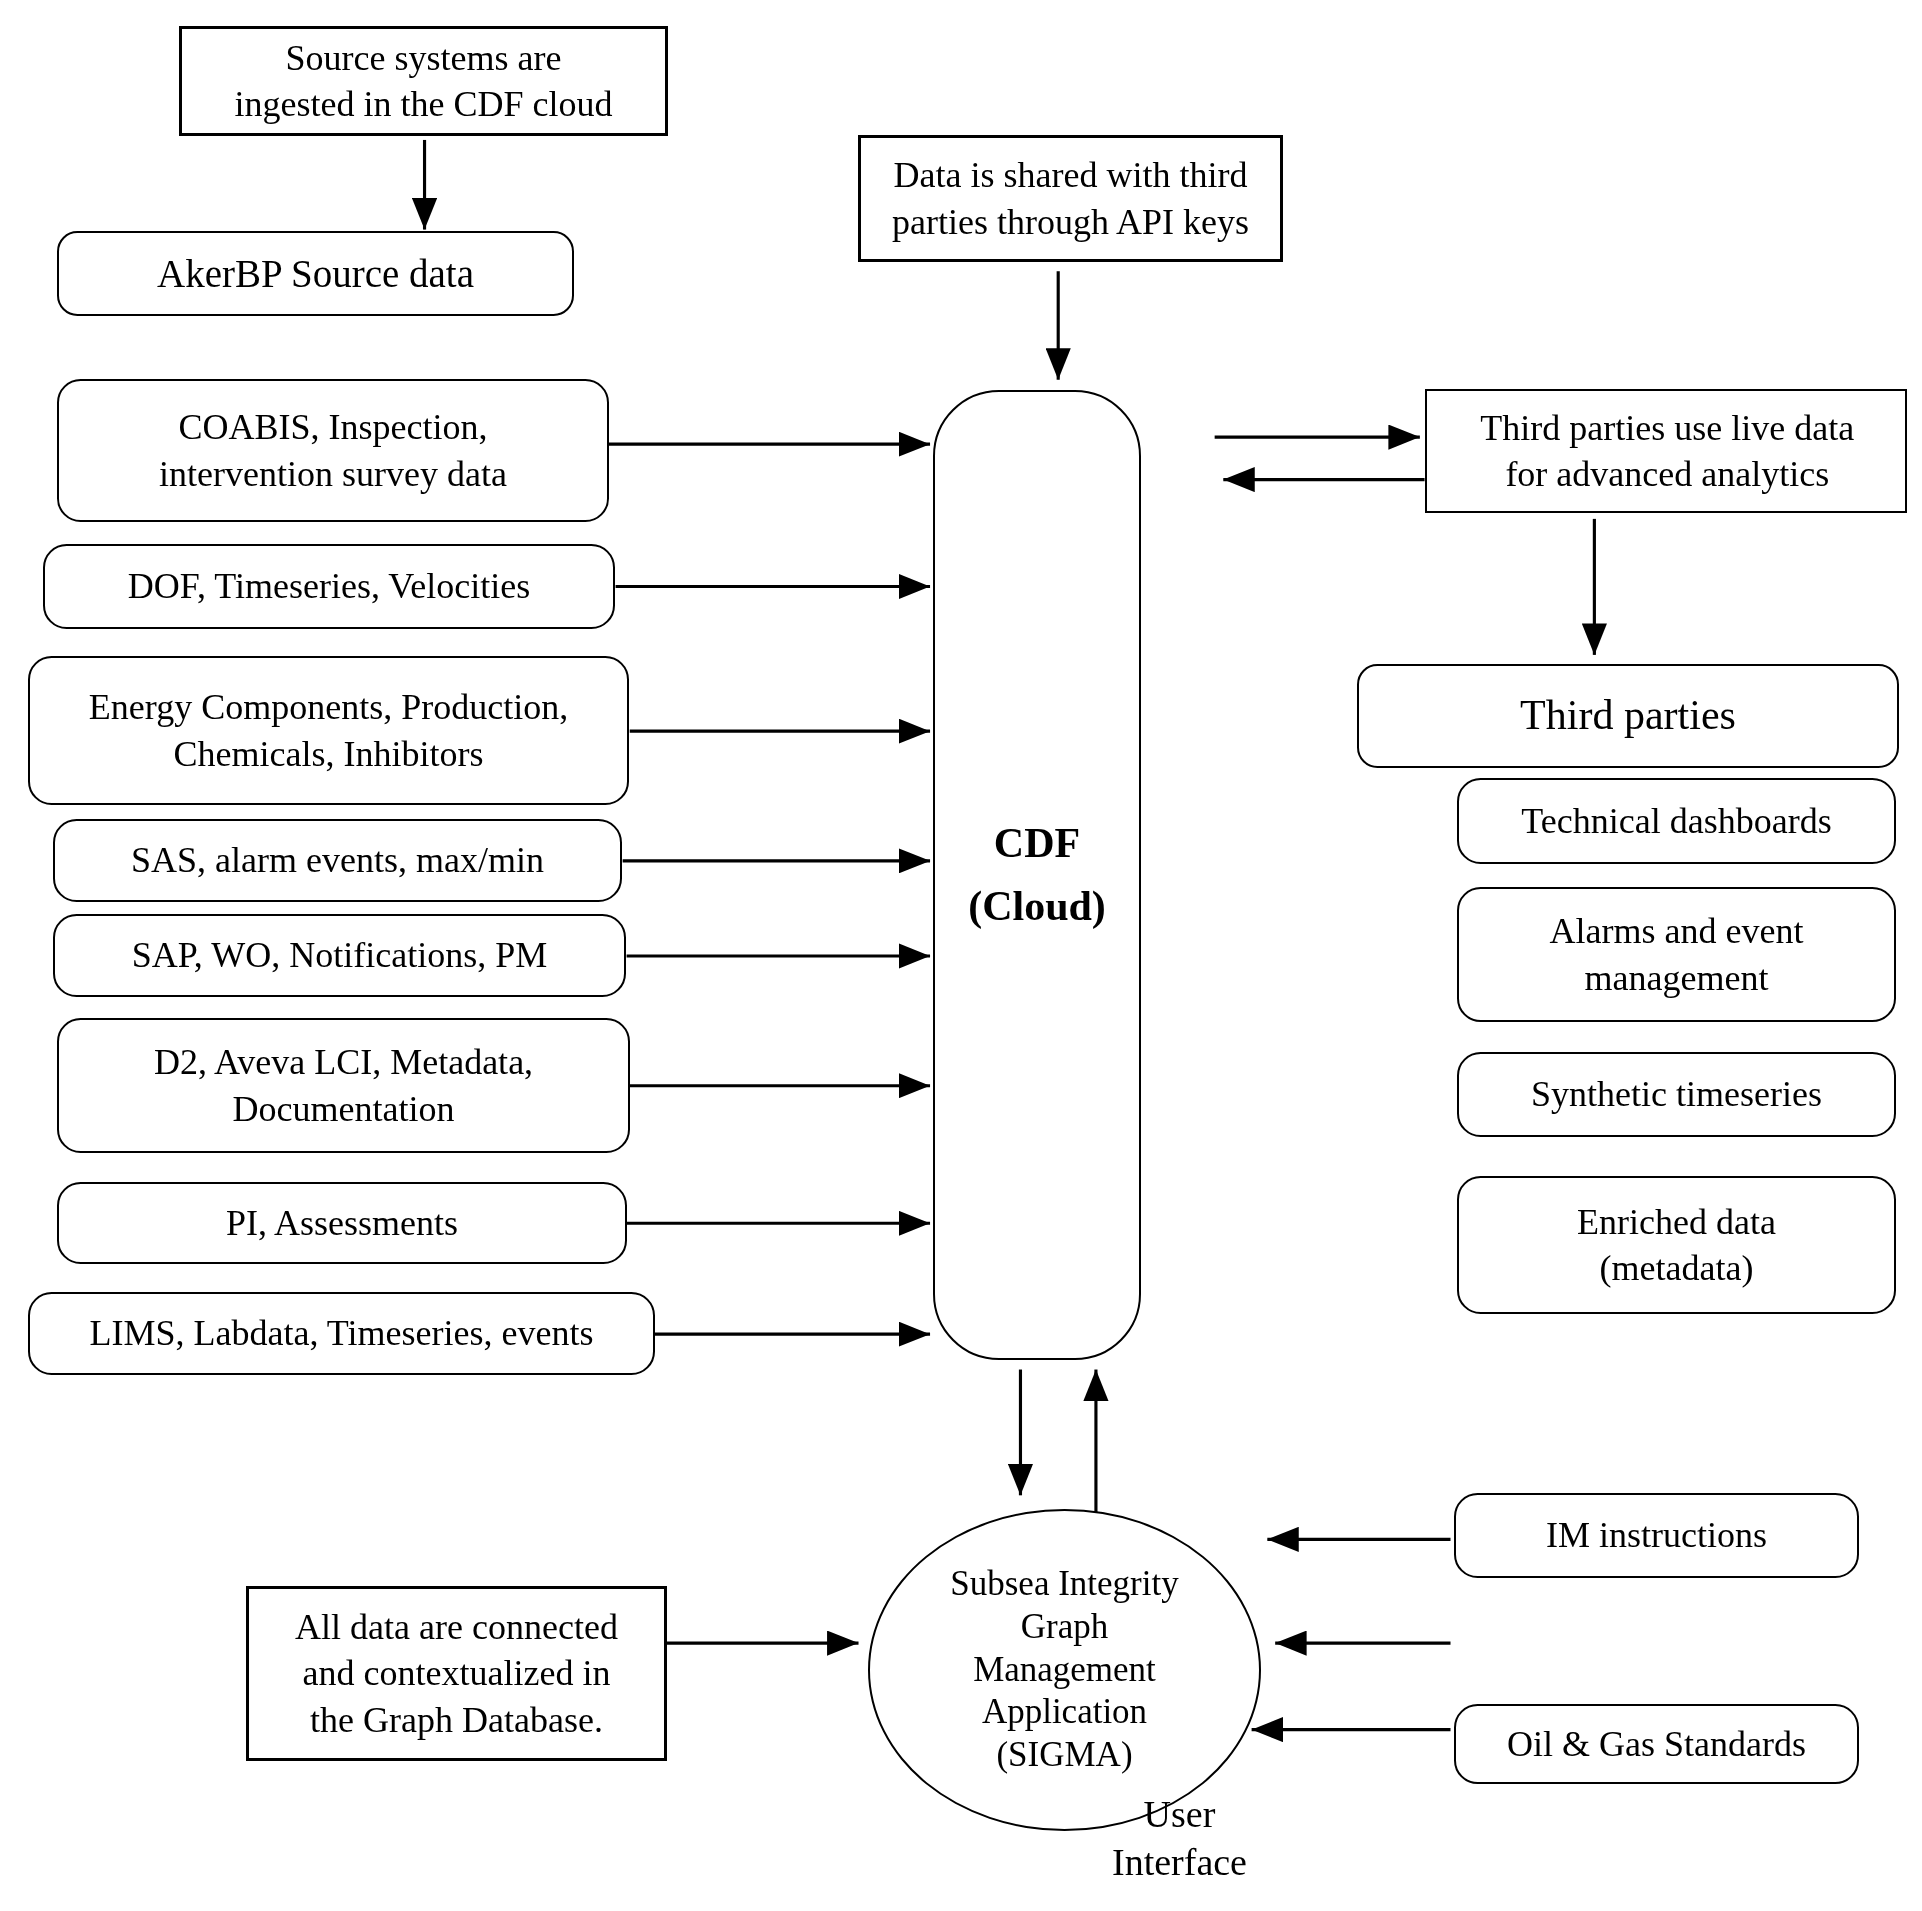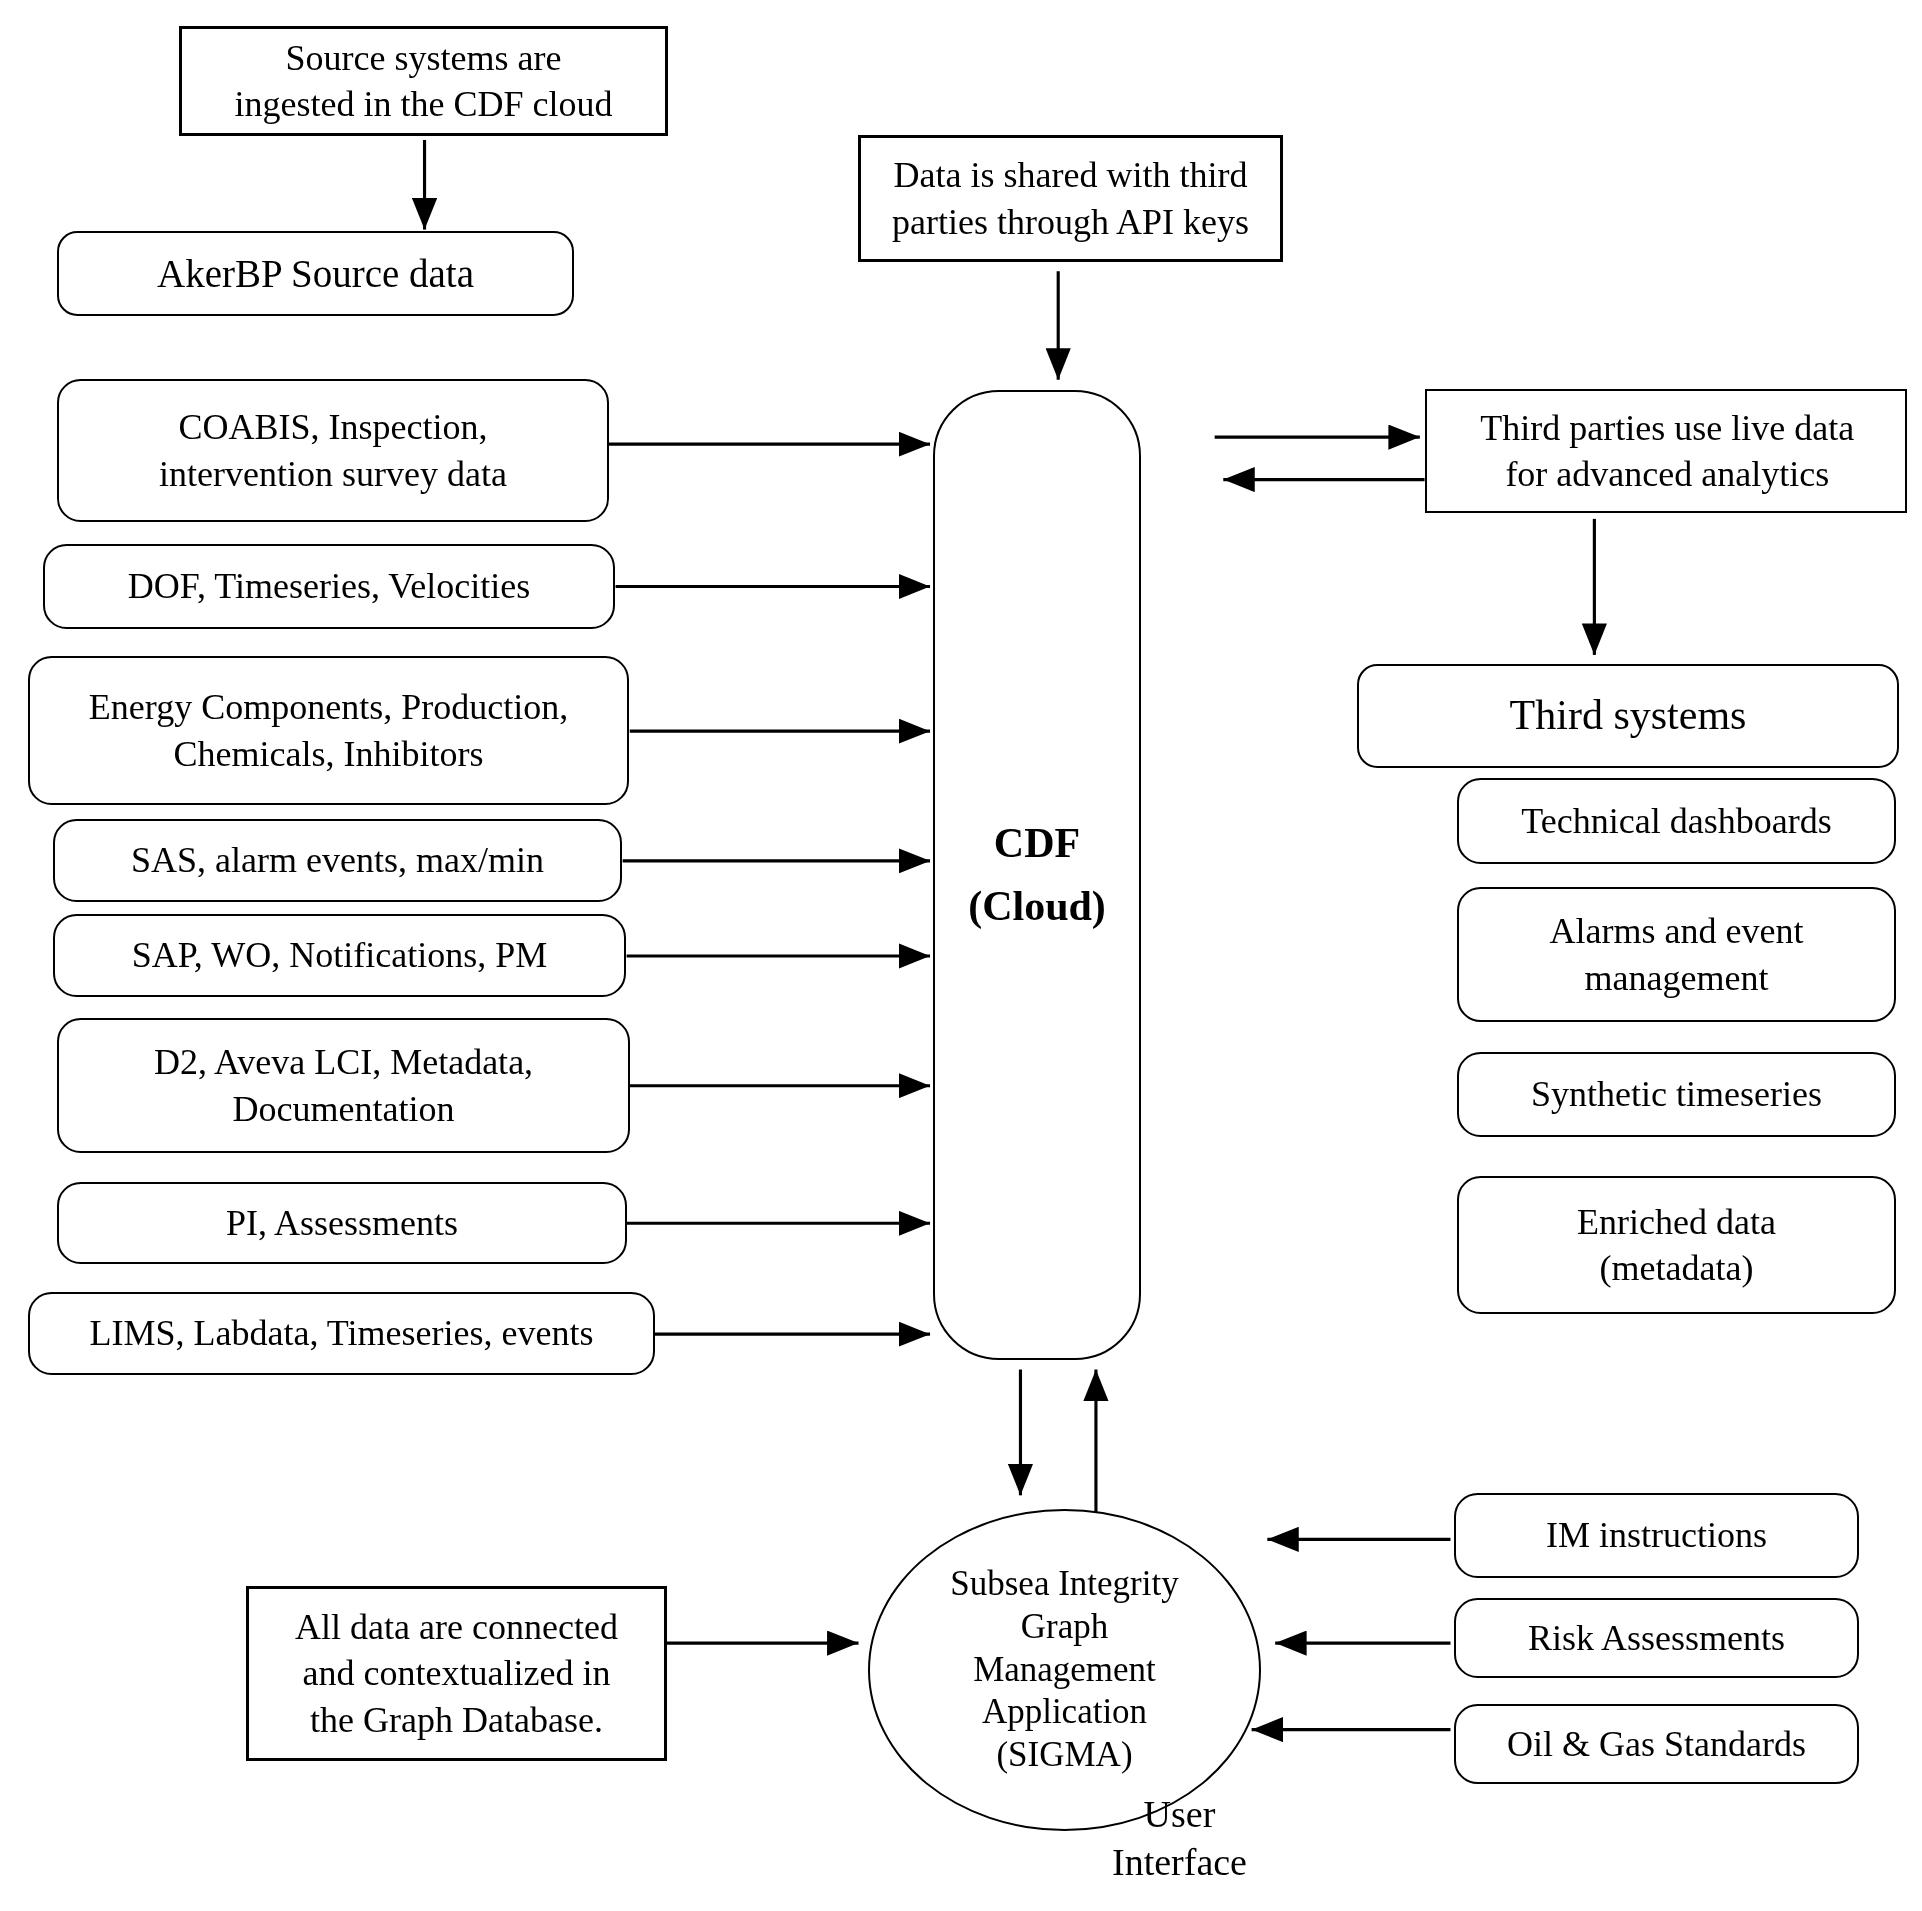--- a/index.html
+++ b/index.html
@@ -111,21 +111,21 @@
 
   <div class="box cdf" style="left:933px;top:390px;width:208px;height:970px;">CDF
 (Cloud)</div>
 
   <div class="box note" style="left:858px;top:135px;width:425px;height:127px;">Data is shared with third
 parties through API keys</div>
 
   <div class="box note" style="left:1425px;top:389px;width:482px;height:124px;border-width:2.4px;padding-left:12px;">Third parties use live data
 for advanced analytics</div>
 
-  <div class="box bigger" style="left:1357px;top:664px;width:542px;height:104px;border-radius:20.4px;">Third systems</div>
+  <div class="box bigger" style="left:1357px;top:664px;width:542px;height:104px;border-radius:20.4px;">Third parties</div>
 
   <div class="box" style="left:1457px;top:778px;width:439px;height:86px;">Technical dashboards</div>
   <div class="box" style="left:1457px;top:887px;width:439px;height:135px;">Alarms and event
 management</div>
   <div class="box" style="left:1457px;top:1052px;width:439px;height:85px;">Synthetic timeseries</div>
   <div class="box" style="left:1457px;top:1176px;width:439px;height:138px;">Enriched data
 (metadata)</div>
 
   <div class="box note" style="left:246px;top:1586px;width:421px;height:175px;">All data are connected
 and contextualized in
@@ -134,17 +134,16 @@
   <div class="box ellipse" style="left:868px;top:1509px;width:393px;height:322px;font-size:35px;line-height:1.22;">Subsea Integrity
 Graph
 Management
 Application
 (SIGMA)</div>
 
   <div class="plain-label" style="left:1046px;top:1791px;width:267px;">User
 Interface</div>
 
   <div class="box" style="left:1454px;top:1493px;width:405px;height:85px;">IM instructions</div>
-  <div class="box" style="left:1454px;top:1598px;width:405px;height:80px;">Risk Assessments</div>
   <div class="box" style="left:1454px;top:1704px;width:405px;height:80px;">Oil &amp; Gas Standards</div>
 
 </div>
 
 
 </body></html>

